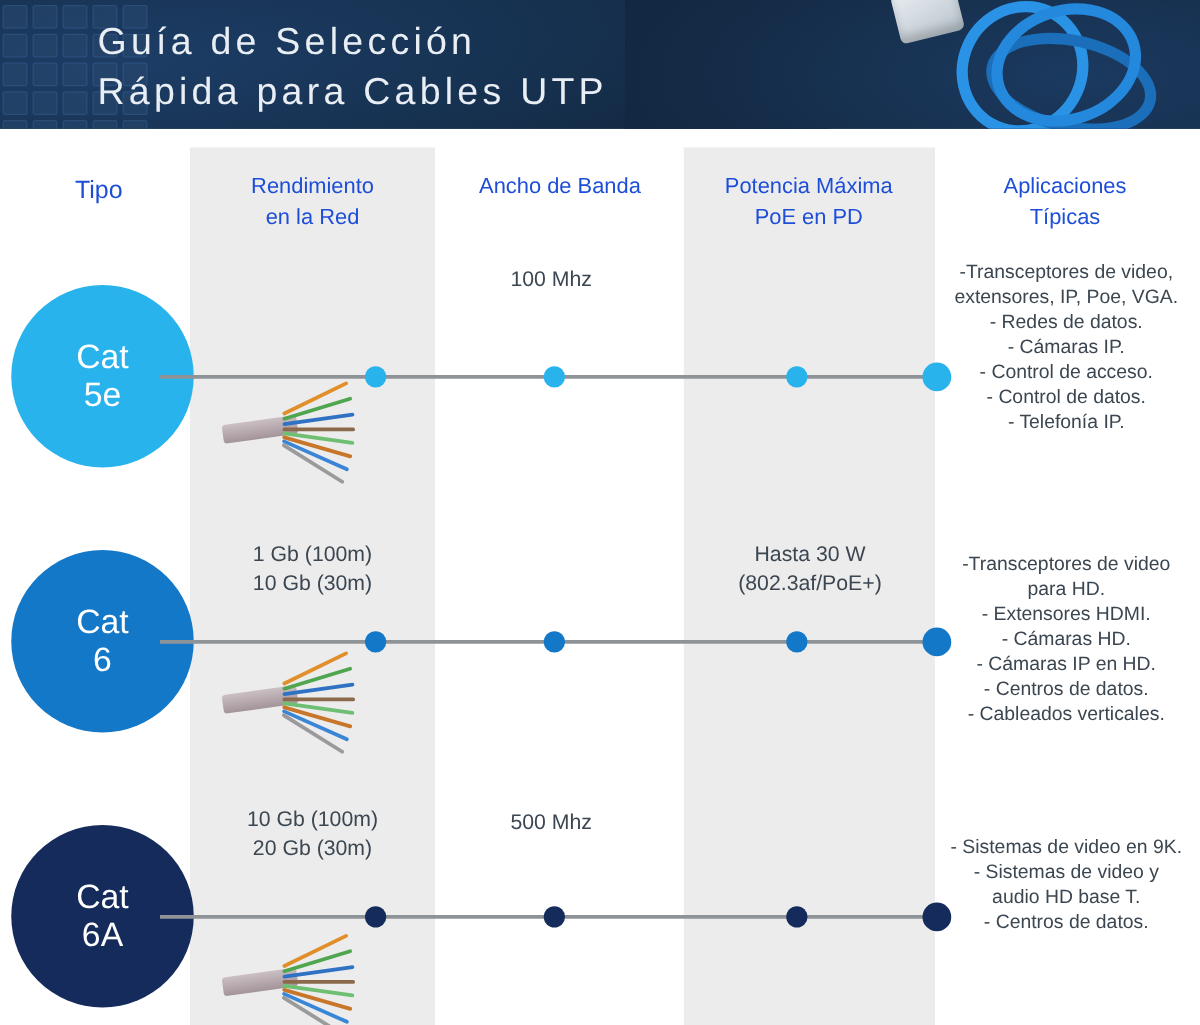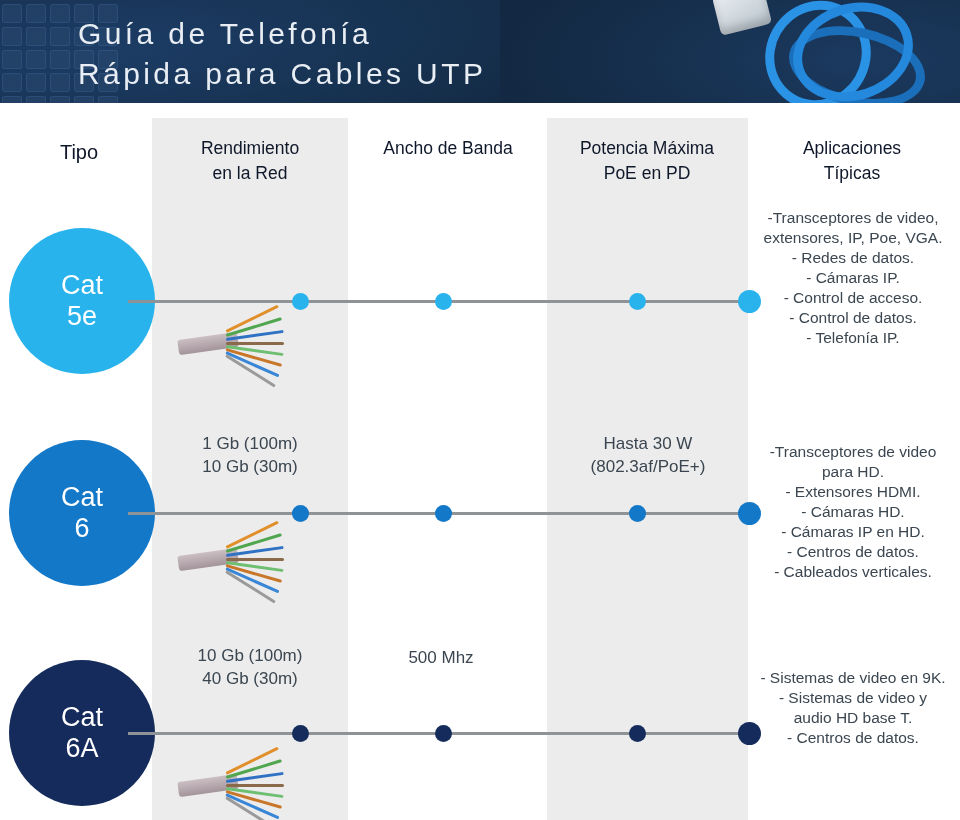--- a/index.html
+++ b/index.html
@@ -102,21 +102,21 @@
     height: 702px;
     background: #ececec;
   }
   .band.b1 { left: 152px; width: 196px; }
   .band.b2 { left: 547px; width: 201px; }
 
   
   .col-head {
     position: absolute;
     text-align: center;
-    color: #0f172a;
+    color: #1d4ed8;
     font-size: 17.5px;
     line-height: 25px;
     white-space: pre-line;
   }
   .ch-tipo   { left: 14px;  top: 140px; width: 130px; font-size: 20px; }
   .ch-rend   { left: 155px; top: 136px; width: 190px; }
   .ch-ancho  { left: 355px; top: 136px; width: 186px; }
   .ch-pot    { left: 549px; top: 136px; width: 196px; }
   .ch-apps   { left: 754px; top: 136px; width: 196px; }
 
@@ -269,21 +269,21 @@
       </div>
   </div>
 
   <div class="coil">
     <div class="loop l3"></div>
     <div class="loop l2"></div>
     <div class="loop l1"></div>
     <div class="plug"></div>
   </div>
 
-  <div class="header-title"><span>Guía de Telefonía</span>
+  <div class="header-title"><span>Guía de Selección</span>
 <span>Rápida para Cables UTP</span></div>
 </div>
 
 <div class="band b1"></div>
 <div class="band b2"></div>
 
 <div class="col-head ch-tipo">Tipo</div>
 <div class="col-head ch-rend">Rendimiento
 en la Red</div>
 <div class="col-head ch-ancho">Ancho de Banda</div>
@@ -306,20 +306,21 @@
     <div class="wire" style="top:16px; background:#e08f2a; transform:rotate(-26deg);"></div>
     <div class="wire" style="top:20px; background:#4fa64f; transform:rotate(-17deg);"></div>
     <div class="wire" style="top:24px; background:#2f72c4; transform:rotate(-8deg);"></div>
     <div class="wire" style="top:28px; background:#8a6a4a; transform:rotate(0deg);"></div>
     <div class="wire" style="top:31px; background:#6fbf73; transform:rotate(8deg);"></div>
     <div class="wire" style="top:34px; background:#c8772a; transform:rotate(16deg);"></div>
     <div class="wire" style="top:37px; background:#3a86d6; transform:rotate(24deg);"></div>
     <div class="wire" style="top:40px; background:#9a9a9a; transform:rotate(32deg);"></div>
   </div>
 
+  <div class="cell ancho">100 Mhz</div>
   <div class="cell apps">-Transceptores de video,
 extensores, IP, Poe, VGA.
 - Redes de datos.
 - Cámaras IP.
 - Control de acceso.
 - Control de datos.
 - Telefonía IP.</div>
 </div>
 
 <div class="row-wrap r2">
@@ -371,19 +372,19 @@
     <div class="wire" style="top:20px; background:#4fa64f; transform:rotate(-17deg);"></div>
     <div class="wire" style="top:24px; background:#2f72c4; transform:rotate(-8deg);"></div>
     <div class="wire" style="top:28px; background:#8a6a4a; transform:rotate(0deg);"></div>
     <div class="wire" style="top:31px; background:#6fbf73; transform:rotate(8deg);"></div>
     <div class="wire" style="top:34px; background:#c8772a; transform:rotate(16deg);"></div>
     <div class="wire" style="top:37px; background:#3a86d6; transform:rotate(24deg);"></div>
     <div class="wire" style="top:40px; background:#9a9a9a; transform:rotate(32deg);"></div>
   </div>
 
   <div class="cell rend">10 Gb (100m)
-40 Gb (30m)</div>
+20 Gb (30m)</div>
   <div class="cell ancho">500 Mhz</div>
   <div class="cell apps">- Sistemas de video en 9K.
 - Sistemas de video y
 audio HD base T.
 - Centros de datos.</div>
 </div>
 
 </body></html>

